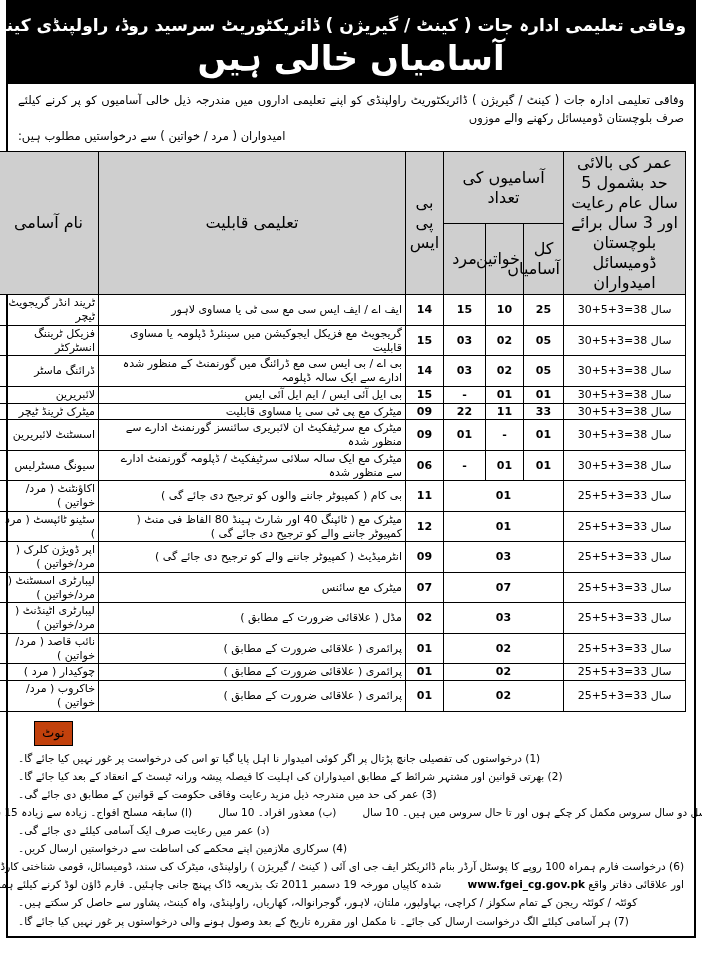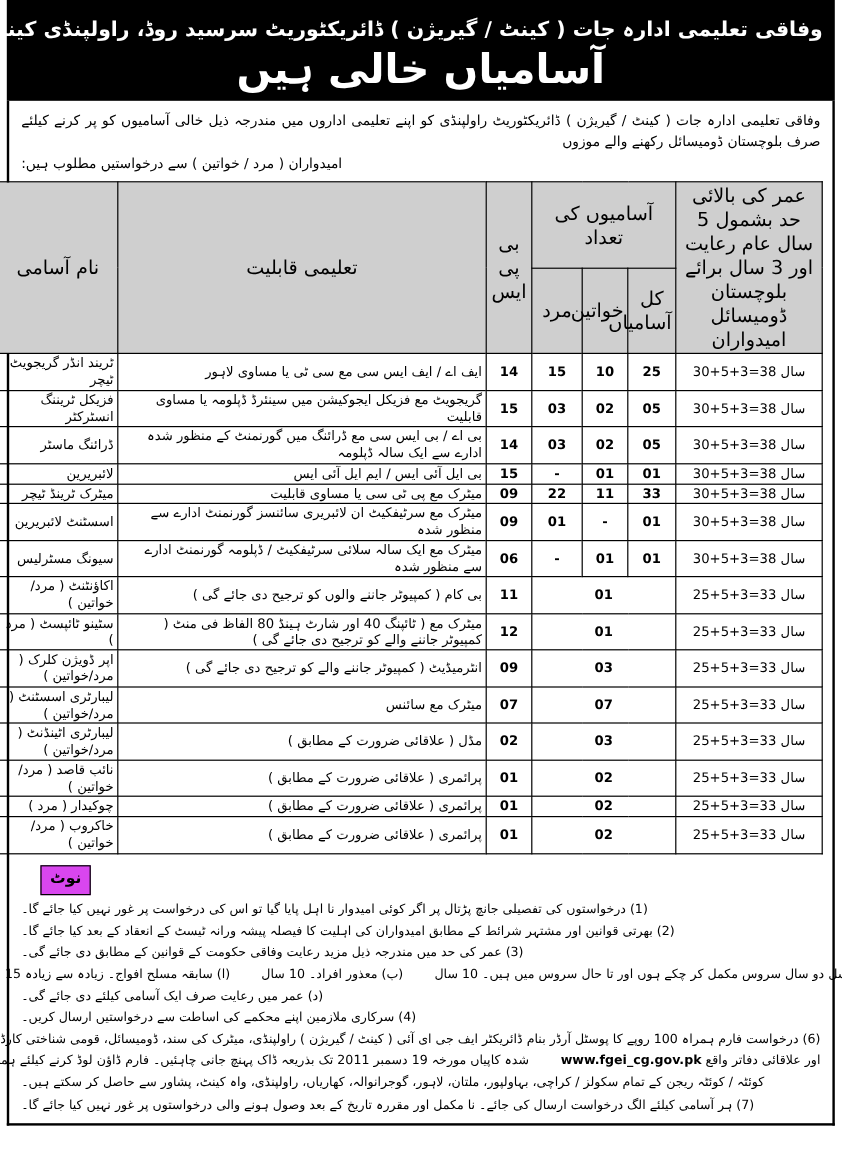--- a/index.html
+++ b/index.html
@@ -104,23 +104,23 @@
 
   
   .notes{
     margin-top:9px;
     direction:rtl;
     font-size:10.5px;
     line-height:1.72;
   }
   .note-head{
     display:inline-block;
-    background:#d946ef;
+    background:#c2410c;
     font-size:13px;
-    font-weight:bold;
+    font-weight:normal;
     padding:0px 7px 1px 7px;
     border:1px solid #000;
     margin-bottom:3px;
   }
   .note-head-row{ text-align:left; padding-left:18px; }
   .note{
     text-align:left;
     padding:0 2px;
     white-space:nowrap;
   }

